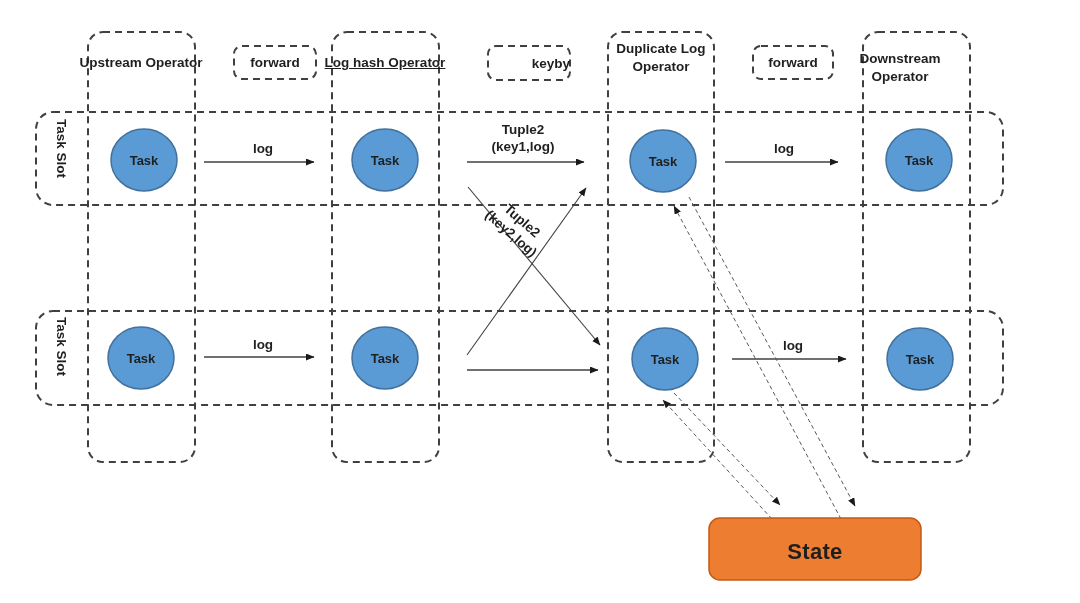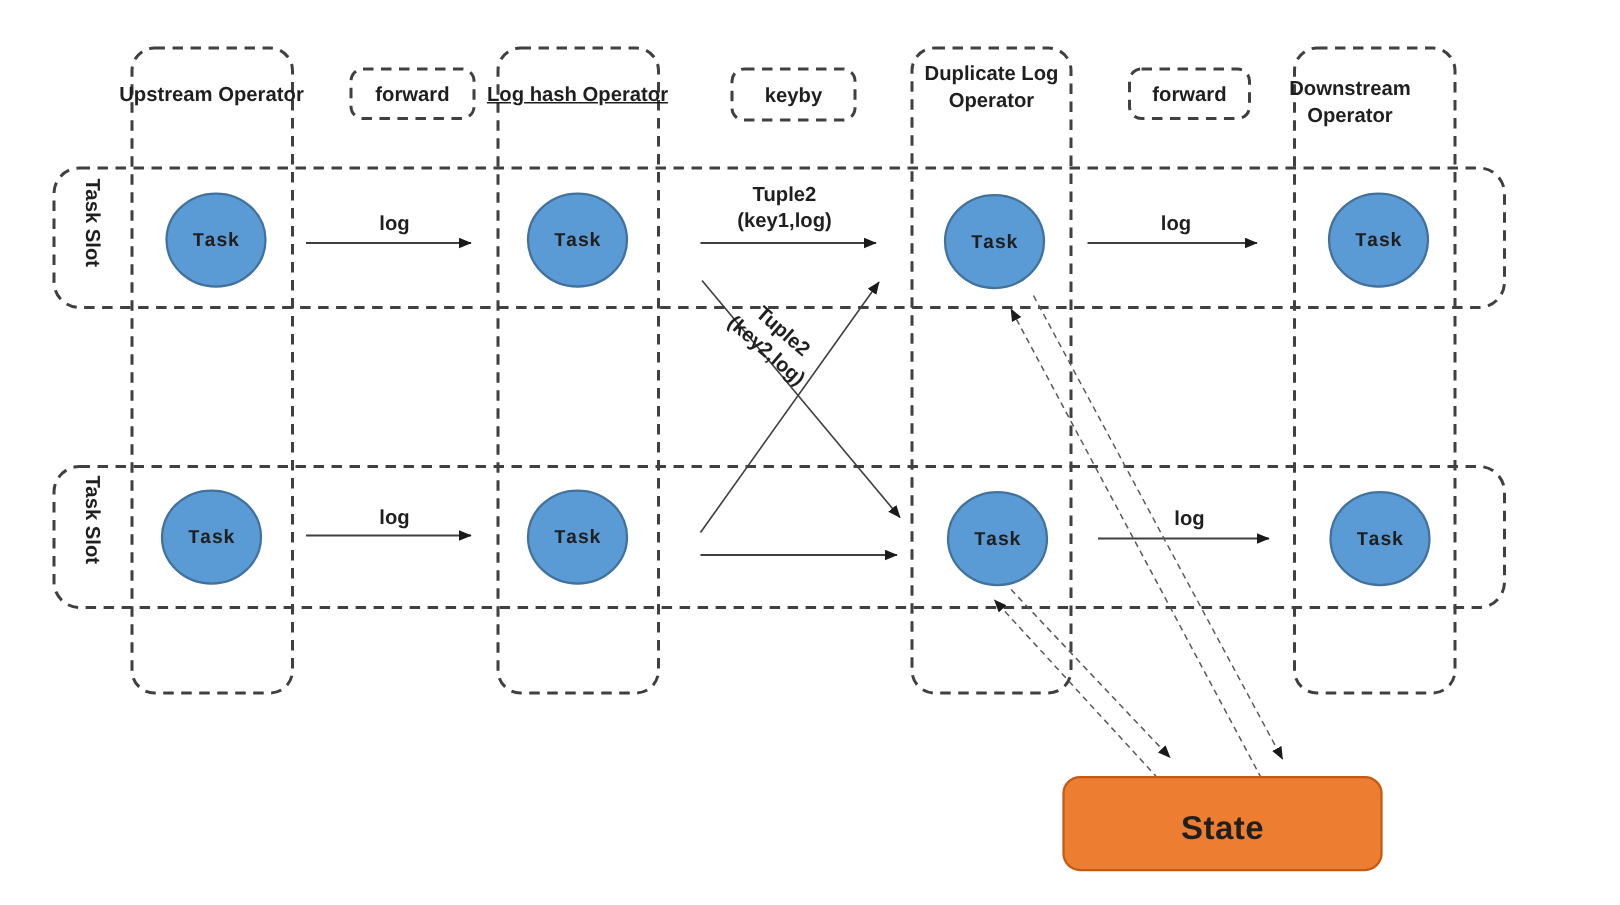--- a/index.html
+++ b/index.html
@@ -7,21 +7,21 @@
     position:relative;width:1080px;height:603px;background:#ffffff;
     font-family:"Liberation Sans","DejaVu Sans",sans-serif;color:#1f1f1f;overflow:hidden;
   }
   .layer{position:absolute;left:0;top:0;width:1080px;height:603px;}
   .t{position:absolute;white-space:nowrap;font-weight:bold;font-size:13.5px;line-height:1.25;text-align:center;}
   .title2{line-height:1.35;}
   .vtext{
     position:absolute;writing-mode:vertical-rl;text-orientation:mixed;
     font-weight:bold;font-size:13.5px;white-space:nowrap;
   }
-  .tasklbl{font-size:13px;font-family:Liberation Mono, monospace;}
+  .tasklbl{font-size:13px;}
   .edge{font-size:13.5px;}
   .tuple-rot{transform:rotate(41deg);transform-origin:center center;}
   .statelbl{font-size:22px;letter-spacing:.3px;}
 </style>
 </head>
 <body>
 
 <div class="stage">
 
   <svg class="layer" viewBox="0 0 1080 603">
@@ -74,21 +74,21 @@
   <div class="t title2" style="left:601px;top:40px;width:120px;">
     <div>Duplicate Log</div>
     <div>Operator</div>
   </div>
   <div class="t title2" style="left:840px;top:50px;width:120px;">
     <div>Downstream</div>
     <div>Operator</div>
   </div>
 
   <div class="t" style="left:235px;top:55px;width:80px;">forward</div>
-  <div class="t" style="left:488px;top:56px;width:82px;">keyby</div>
+  <div class="t" style="left:488px;top:56px;width:82px;text-align:right;">keyby</div>
   <div class="t" style="left:753px;top:55px;width:80px;">forward</div>
 
   <div class="vtext" style="left:54px;top:119px;height:80px;">Task Slot</div>
   <div class="vtext" style="left:54px;top:317px;height:80px;">Task Slot</div>
 
   <div class="t tasklbl" style="left:114px;top:153px;width:60px;">Task</div>
   <div class="t tasklbl" style="left:355px;top:153px;width:60px;">Task</div>
   <div class="t tasklbl" style="left:633px;top:154px;width:60px;">Task</div>
   <div class="t tasklbl" style="left:889px;top:153px;width:60px;">Task</div>
   <div class="t tasklbl" style="left:111px;top:351px;width:60px;">Task</div>

